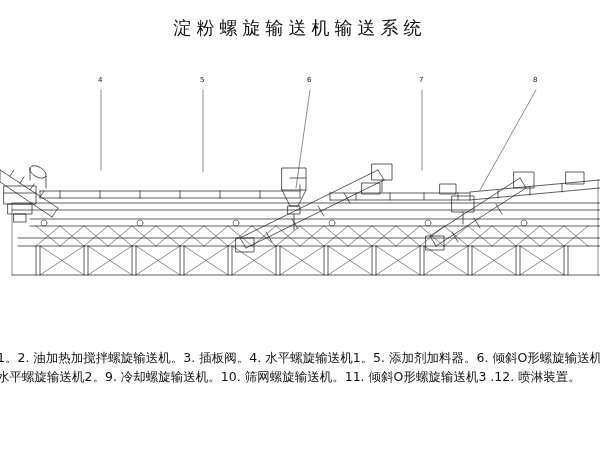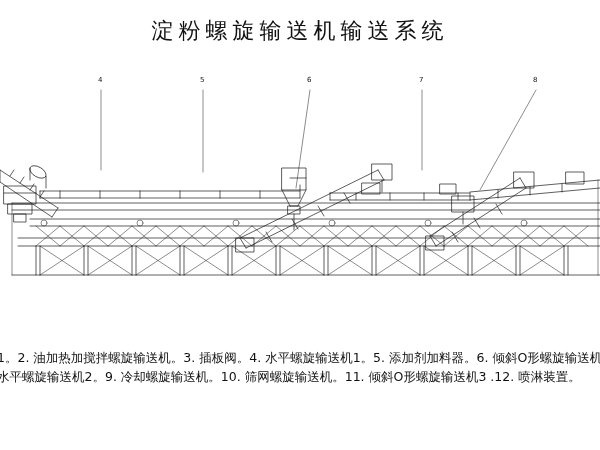--- a/index.html
+++ b/index.html
@@ -18,21 +18,21 @@
     position: relative;
     width: 600px;
     height: 450px;
   }
   .title {
     position: absolute;
     top: 16px;
     left: 0;
     width: 600px;
     text-align: center;
-    font-size: 22px;
+    font-size: 18px;
     letter-spacing: 5px;
     color: #111111;
     font-family: "DejaVu Sans", "Liberation Sans", sans-serif;
     font-weight: normal;
     white-space: nowrap;
   }
   #drawing {
     position: absolute;
     top: 60px;
     left: 0;

